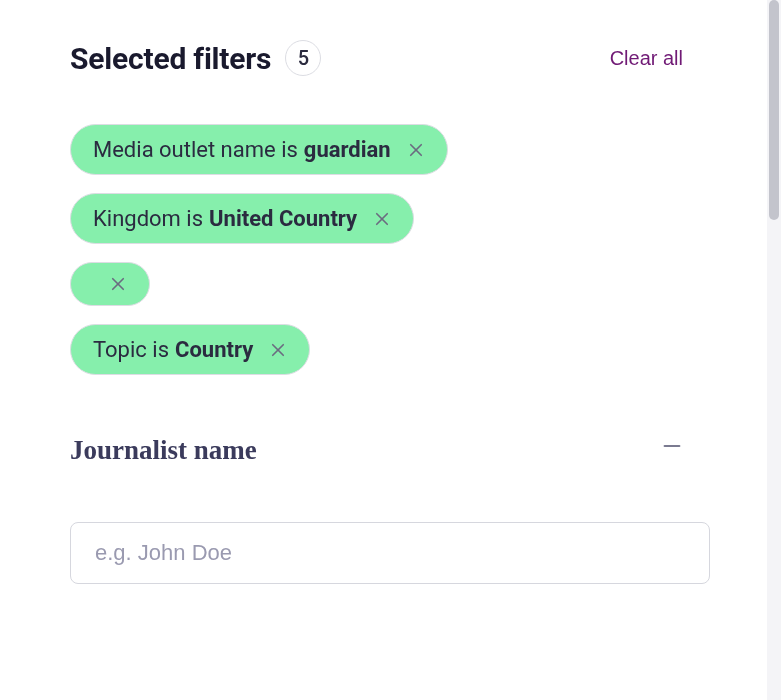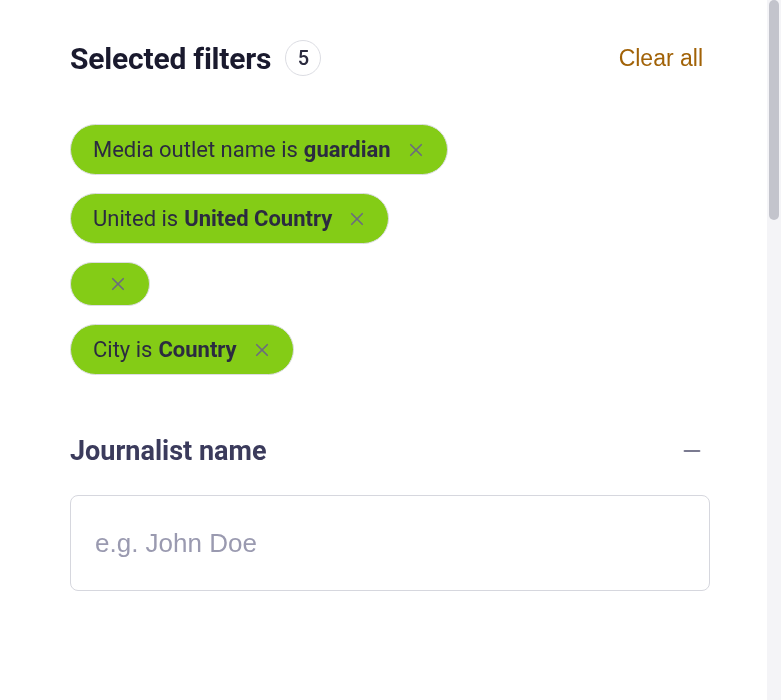--- a/index.html
+++ b/index.html
@@ -9,21 +9,21 @@
     }
     body {
       font-family: -apple-system, BlinkMacSystemFont, 'Segoe UI', Roboto, Helvetica, Arial, sans-serif;
       background: #ffffff;
       width: 781px;
       height: 700px;
       position: relative;
       overflow: hidden;
     }
     .panel {
-      padding: 40px 78px 40px 70px;
+      padding: 40px 98px 40px 70px;
     }
     .header-row {
       display: flex;
       align-items: center;
       justify-content: space-between;
       margin-bottom: 48px;
     }
     .title-wrap {
       display: flex;
       align-items: center;
@@ -42,43 +42,43 @@
       min-width: 36px;
       height: 36px;
       border: 1.5px solid #dcdde3;
       border-radius: 999px;
       font-size: 20px;
       font-weight: 500;
       color: #2a2a3e;
       padding: 0 10px;
     }
     .clear-all {
-      font-size: 23px;
+      font-size: 20px;
       font-weight: 500;
-      color: #a16207;
+      color: #701a75;
       background: none;
       border: none;
       cursor: pointer;
     }
     .chips {
       display: flex;
       flex-direction: column;
       gap: 18px;
       align-items: flex-start;
       margin-bottom: 60px;
     }
     .chip {
       display: inline-flex;
       align-items: center;
       border: 1.5px solid #dcdde3;
       border-radius: 999px;
       padding: 12px 22px;
       font-size: 22px;
       color: #2b2b40;
-      background: #84cc16;
+      background: #86efac;
     }
     .chip .label-normal {
       font-weight: 400;
     }
     .chip .label-bold {
       font-weight: 700;
       margin-left: 6px;
     }
     .chip-remove {
       margin-left: 16px;
@@ -86,23 +86,24 @@
       cursor: pointer;
       display: inline-flex;
       align-items: center;
     }
     .chip-remove svg {
       width: 18px;
       height: 18px;
     }
     .accordion-header {
       display: flex;
-      align-items: center;
+      align-items: flex-start;
       justify-content: space-between;
-      margin-bottom: 28px;
+      margin-bottom: 56px;
+      font-family: Liberation Serif, serif;
     }
     .accordion-title {
       font-size: 27px;
       font-weight: 700;
       color: #3b3b5c;
     }
     .accordion-toggle {
       background: none;
       border: none;
       cursor: pointer;
@@ -110,25 +111,25 @@
       font-size: 26px;
       display: inline-flex;
       align-items: center;
     }
     .accordion-toggle svg {
       width: 22px;
       height: 22px;
     }
     .text-input {
       width: 640px;
-      height: 96px;
+      height: 62px;
       border: 1.5px solid #d6d7de;
       border-radius: 8px;
       padding: 0 24px;
-      font-size: 26px;
+      font-size: 22px;
       color: #2b2b40;
       outline: none;
     }
     .text-input::placeholder {
       color: #9a9ab0;
     }
     .scrollbar-track {
       position: absolute;
       right: 0;
       top: 0;
@@ -166,42 +167,42 @@
       <span class="label-bold">guardian</span>
       <span class="chip-remove">
         <svg viewBox="0 0 24 24" fill="none" stroke="currentColor" stroke-width="2.2" stroke-linecap="round">
             <line x1="5" y1="5" x2="19" y2="19"></line>
             <line x1="19" y1="5" x2="5" y2="19"></line>
           </svg>
       </span>
     </div>
 
     <div class="chip">
-      <span class="label-normal">United is</span>
+      <span class="label-normal">Kingdom is</span>
       <span class="label-bold">United Country</span>
       <span class="chip-remove">
         <svg viewBox="0 0 24 24" fill="none" stroke="currentColor" stroke-width="2.2" stroke-linecap="round">
             <line x1="5" y1="5" x2="19" y2="19"></line>
             <line x1="19" y1="5" x2="5" y2="19"></line>
           </svg>
       </span>
     </div>
 
 
     <div class="chip">
       <span class="chip-remove">
         <svg viewBox="0 0 24 24" fill="none" stroke="currentColor" stroke-width="2.2" stroke-linecap="round">
             <line x1="5" y1="5" x2="19" y2="19"></line>
             <line x1="19" y1="5" x2="5" y2="19"></line>
           </svg>
       </span>
     </div>
 
     <div class="chip">
-      <span class="label-normal">City is</span>
+      <span class="label-normal">Topic is</span>
       <span class="label-bold">Country</span>
       <span class="chip-remove">
         <svg viewBox="0 0 24 24" fill="none" stroke="currentColor" stroke-width="2.2" stroke-linecap="round">
             <line x1="5" y1="5" x2="19" y2="19"></line>
             <line x1="19" y1="5" x2="5" y2="19"></line>
           </svg>
       </span>
     </div>
 
   </div>

